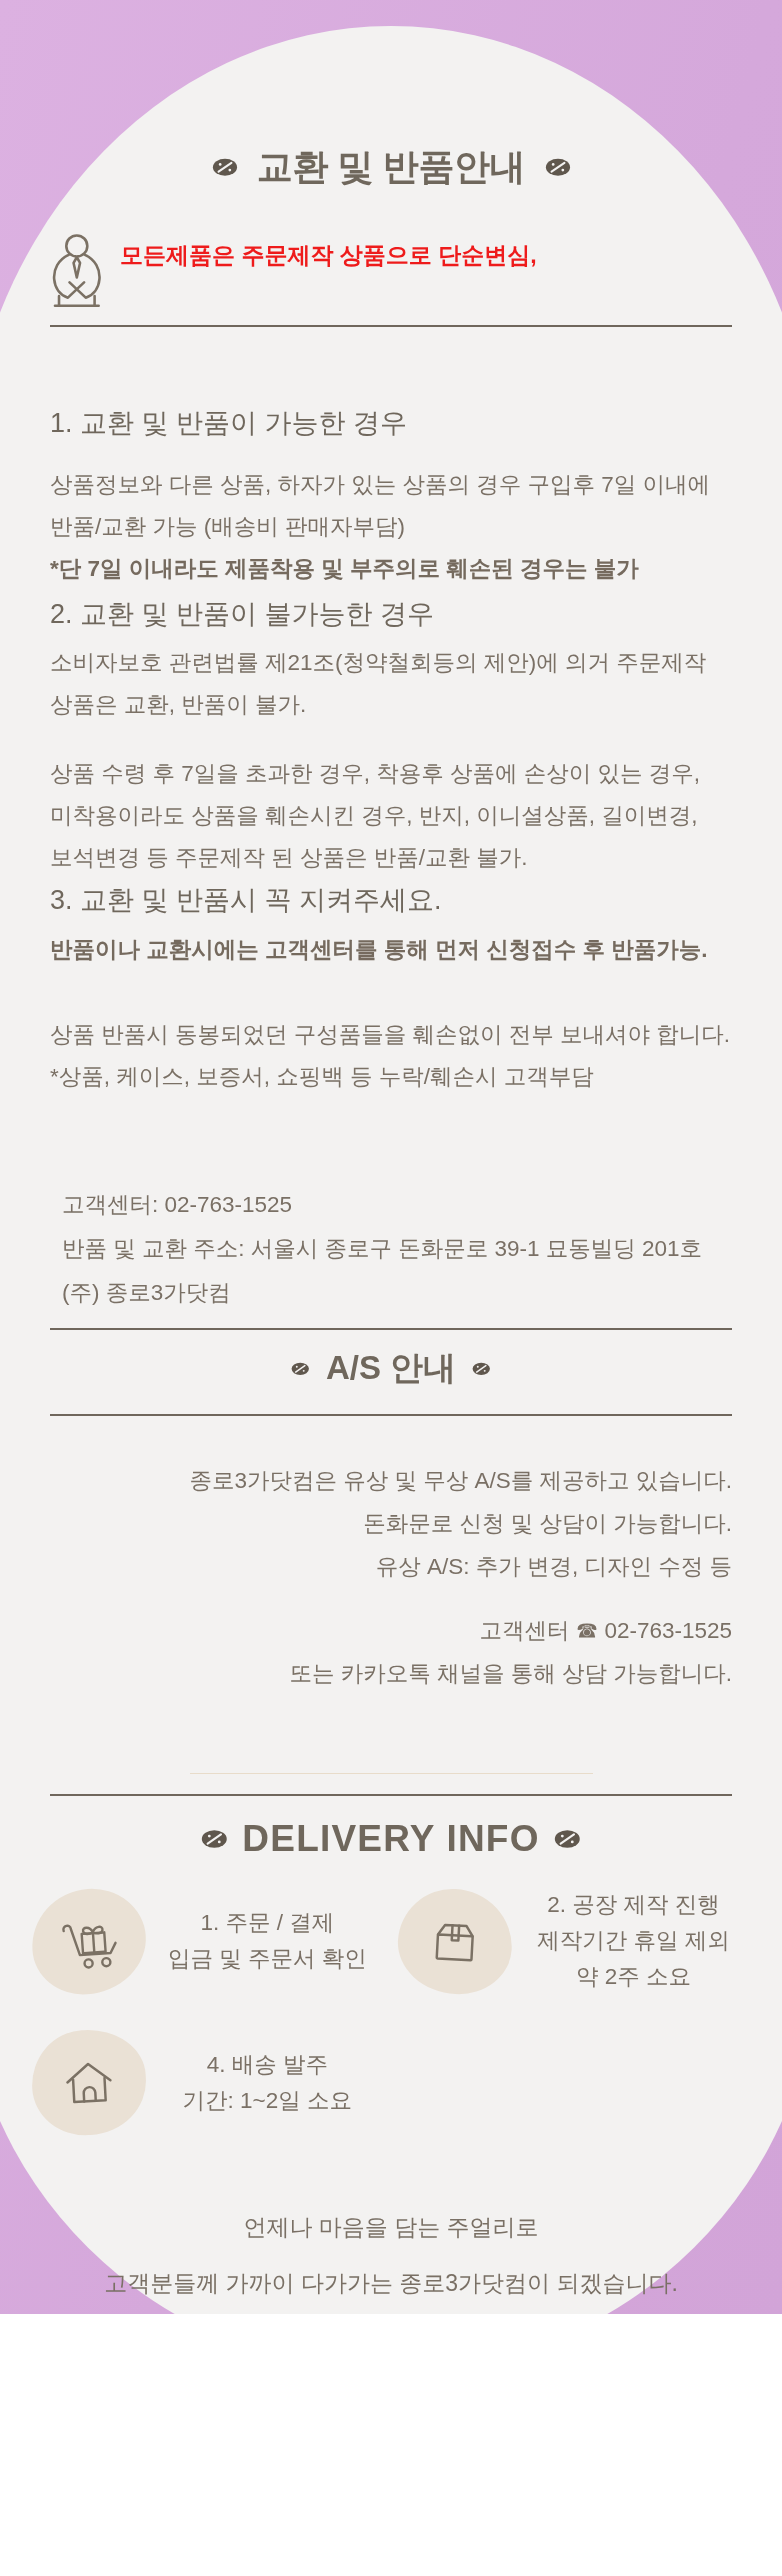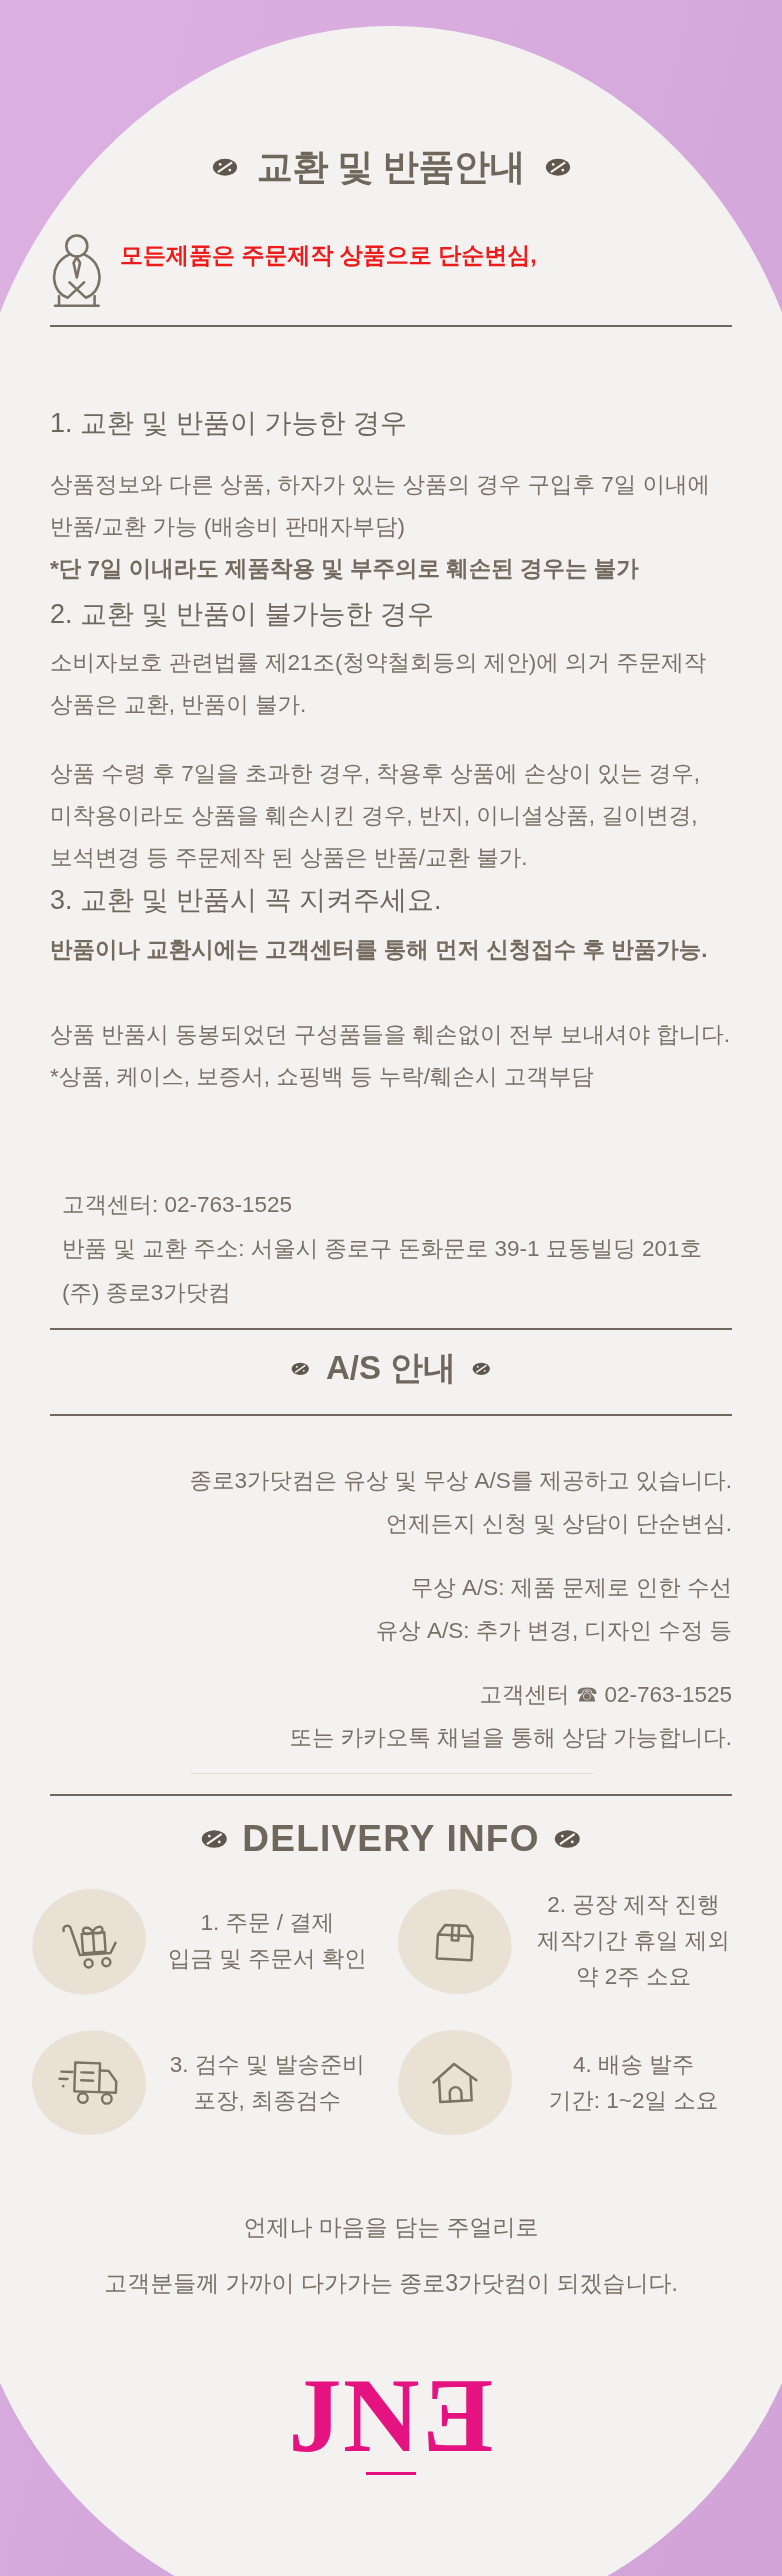--- a/index.html
+++ b/index.html
@@ -1,17 +1,17 @@
 <!DOCTYPE html>
 <html style="font-size:13px"><head>
 <meta charset="utf-8">
 <style>
   html,body { margin:0; padding:0; background:#ffffff; }
   .page {
-    position:relative; width:782px; height:2576px; overflow:hidden;
+    position:relative; width:782px; height:2314px; overflow:hidden;
     background: linear-gradient(105deg, #dcb1e1 0%, #d5a8db 55%, #d2a4d8 100%);
     font-family:"Liberation Sans", sans-serif;
   }
   .card {
     position:absolute; left:-37px; right:-37px; top:26px; bottom:-58px;
     background:#f3f2f1;
     border-radius: 50% 50% 50% 50% / 483px 483px 423px 423px;
   }
   .content { position:absolute; inset:0; color:#7a7065; }
   .abs { position:absolute; left:50px; right:50px; }
@@ -154,22 +154,21 @@
         <ellipse cx="16" cy="11.5" rx="15" ry="10.5" fill="#5f574d"></ellipse>
         <line x1="8" y1="17" x2="24" y2="6" stroke="#f3f2f1" stroke-width="2.6" stroke-linecap="round"></line>
         <circle cx="10" cy="8" r="1.7" fill="#f3f2f1"></circle>
           <circle cx="22" cy="15" r="1.7" fill="#f3f2f1"></circle>
       </svg>
     </div>
     <hr class="abs rule rule3">
 
     <div class="abs as-body">
       <p>종로3가닷컴은 유상 및 무상 A/S를 제공하고 있습니다.</p>
-      <p>언제든지 신청 및 상담이 단순변심.</p>
-      <p class="gap26">무상 A/S: 제품 문제로 인한 수선</p>
+      <p>돈화문로 신청 및 상담이 가능합니다.</p>
       <p>유상 A/S: 추가 변경, 디자인 수정 등</p>
       <p class="gap26">고객센터 ☎ 02-763-1525</p>
       <p>또는 카카오톡 채널을 통해 상담 가능합니다.</p>
     </div>
 
     <hr class="abs rule-light" style="position:absolute;">
     <hr class="abs rule rule4">
 
     <div class="abs delivery-title">
       <svg class="deco-md" viewBox="0 0 32 23">
@@ -214,37 +213,20 @@
             <path d="M26,9 V27 H34 V9"></path>
           </svg>
         </div>
         <div class="step-text">
           <p>2. 공장 제작 진행</p>
           <p>제작기간 휴일 제외</p>
           <p>약 2주 소요</p>
         </div>
       </div>
 
-      <div class="step">
-        <div class="blob b3">
-          <svg class="stroke-icon" width="64" height="52" viewBox="0 0 80 64" stroke-width="3">
-            <rect x="22" y="7" width="31" height="36"></rect>
-            <path d="M30,19 h15 M30,29 h15"></path>
-            <path d="M53,16 h11 l10,13 v14 h-21"></path>
-            <circle cx="33" cy="51" r="6"></circle>
-              <circle cx="63" cy="51" r="6"></circle>
-            <path d="M5,19 h14 M3,28 h10"></path>
-            <circle cx="8" cy="37" r="1.6" fill="#7b7164" stroke="none"></circle>
-          </svg>
-        </div>
-        <div class="step-text">
-          <p>3. 검수 및 발송준비</p>
-          <p>포장, 최종검수</p>
-        </div>
-      </div>
 
       <div class="step">
         <div class="blob b4">
           <svg class="stroke-icon" width="52" height="48" viewBox="0 0 62 58" stroke-width="3">
             <path d="M5,27 L31,6 L57,27"></path>
             <path d="M12,24 V51 H50 V24"></path>
             <path d="M24,51 V41 a7,7 0 0 1 14,0 V51"></path>
           </svg>
         </div>
         <div class="step-text">

